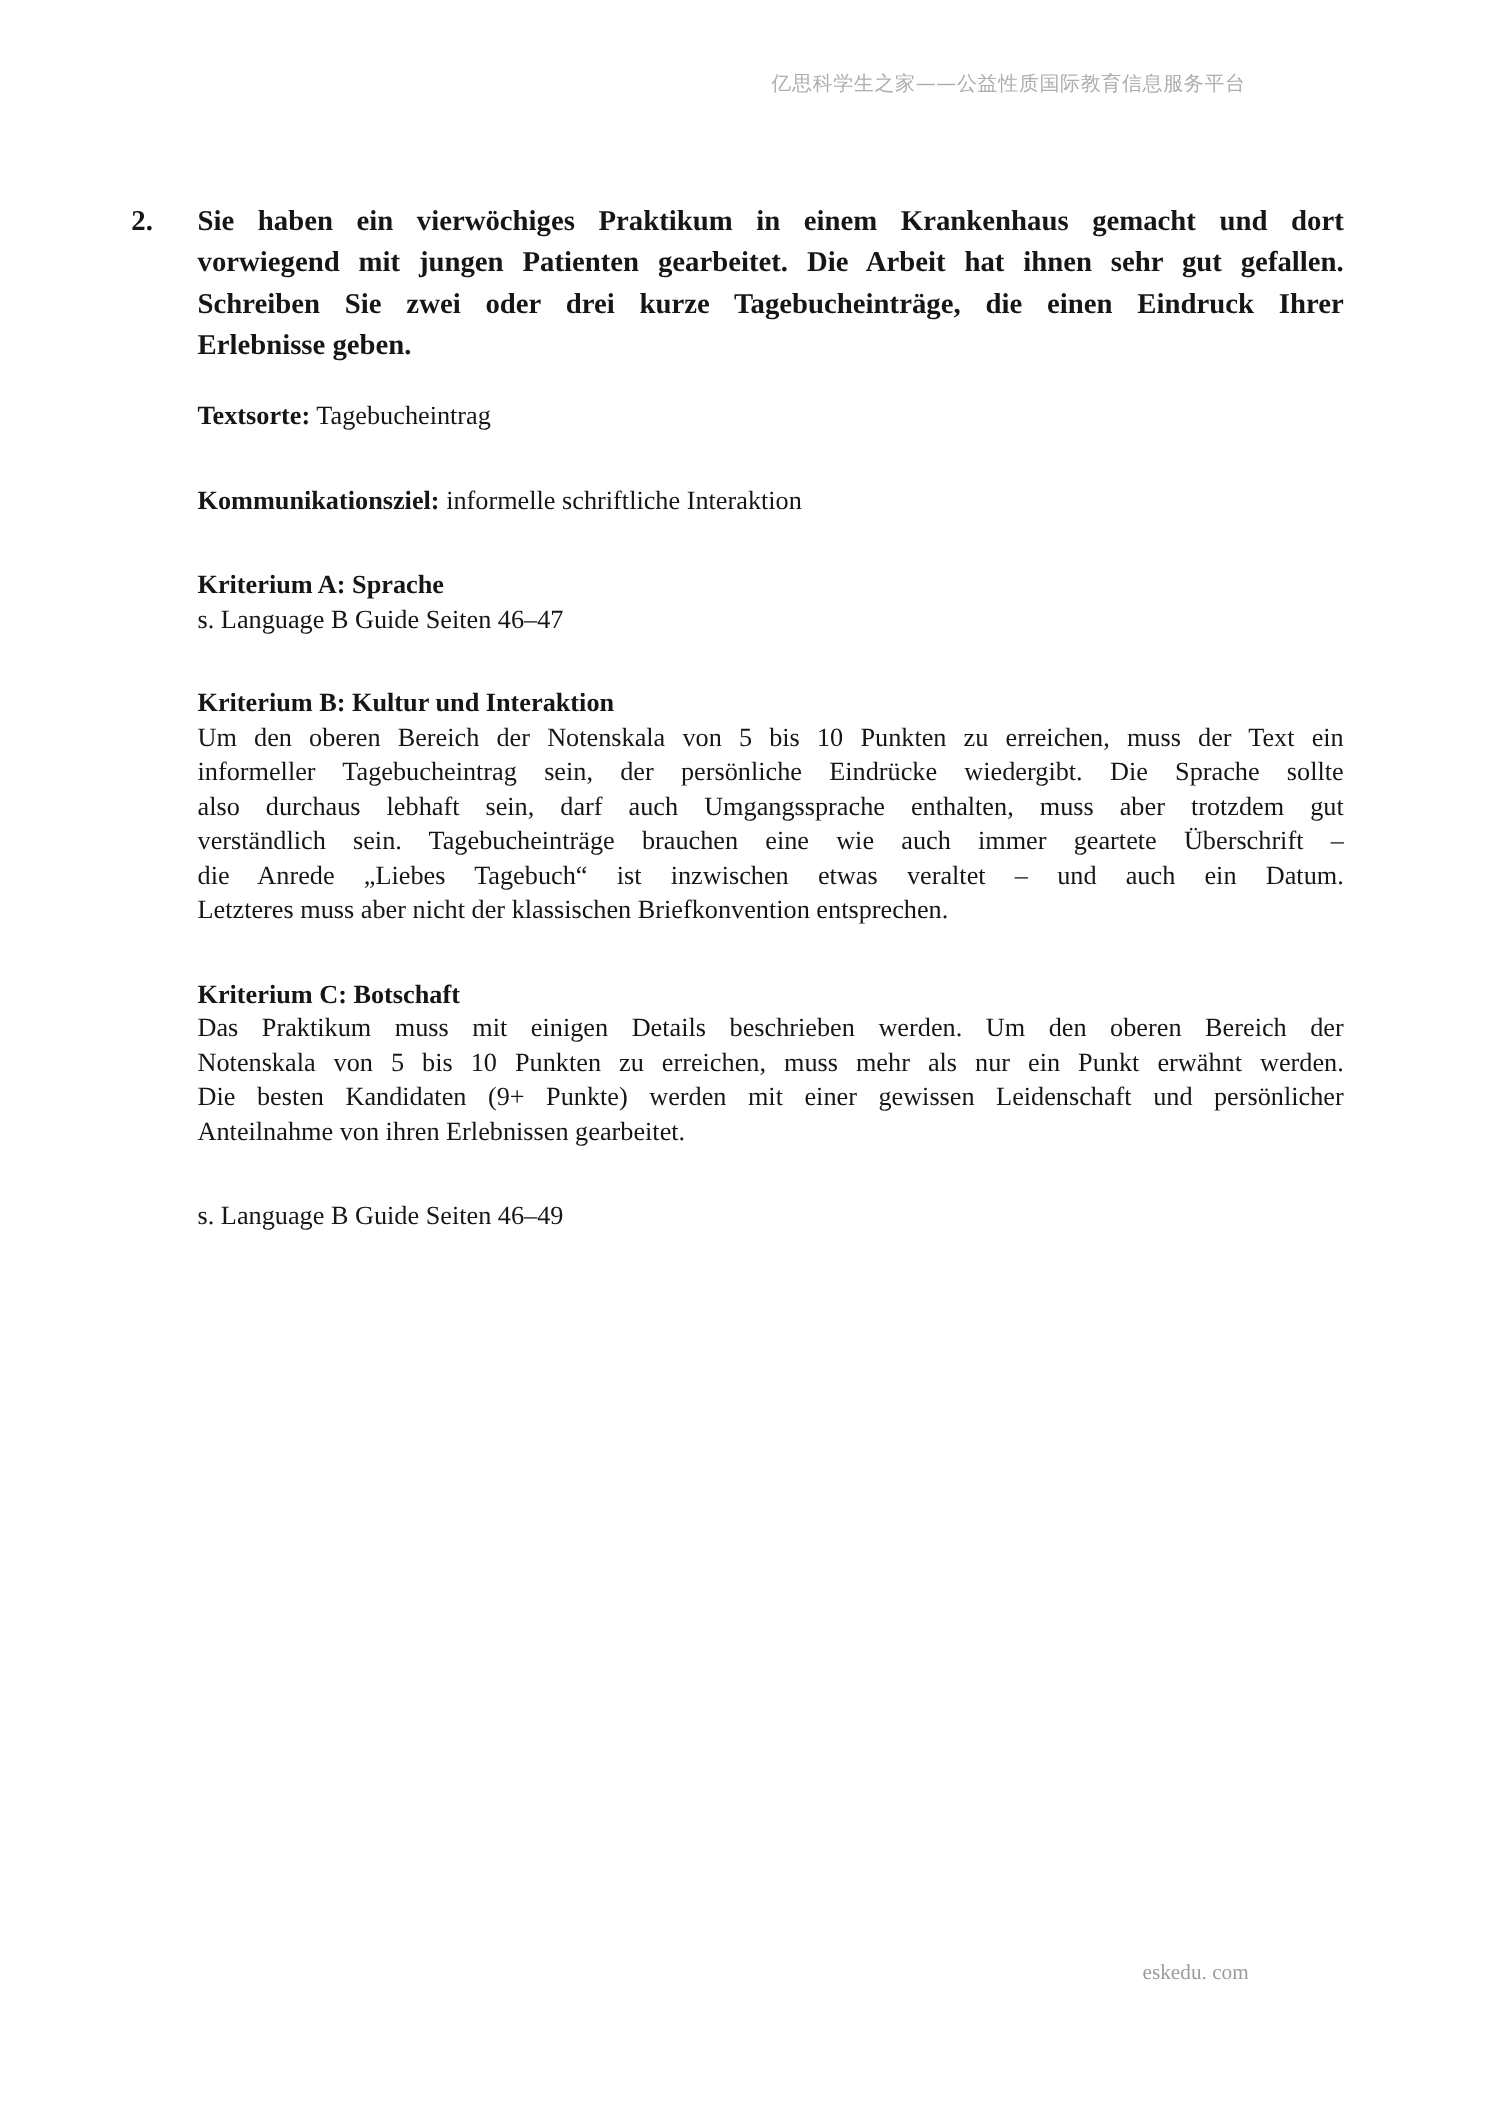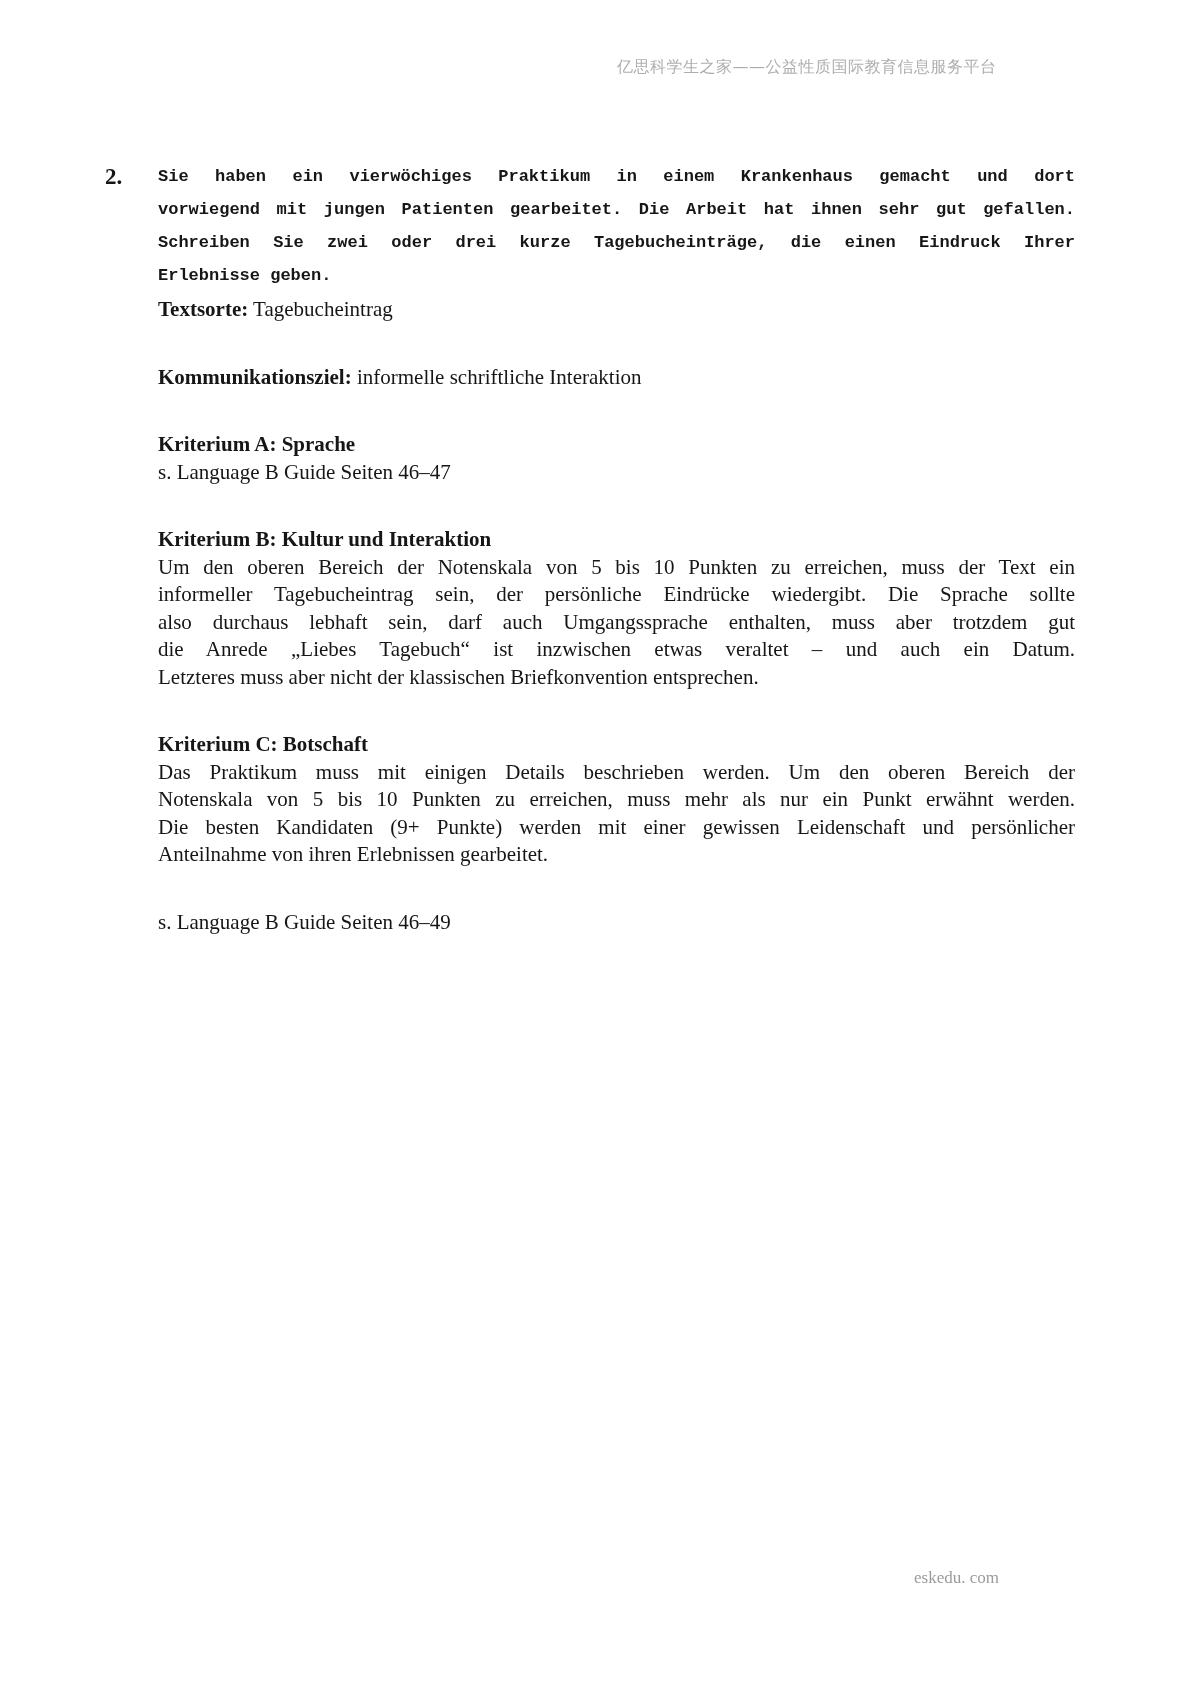--- a/index.html
+++ b/index.html
@@ -33,31 +33,30 @@
   .task-number {
     width: 53px;
     flex: 0 0 53px;
     font-weight: bold;
     font-size: 23px;
     line-height: 33px;
   }
   .prompt {
     flex: 1;
     font-weight: bold;
-    font-size: 17px;
+    font-size: 23px;
     line-height: 33px;
-    font-family: Liberation Mono, monospace;
   }
   .block {
     margin-left: 53px;
     font-size: 21px;
     line-height: 27.5px;
     margin-top: 40px;
   }
-  .block.first-after-prompt { margin-top: 4px; }
+  .block.first-after-prompt { margin-top: 27px; }
   .heading { font-weight: bold; }
   .label { font-weight: bold; }
   .jline { text-align: justify; text-align-last: justify; }
   .jline.last { text-align-last: left; }
   .watermark {
     position: absolute;
     left: 914px;
     top: 1568px;
     font-family: Liberation Serif, serif;
     font-size: 17px;
@@ -96,20 +95,21 @@
     <div class="heading">Kriterium A: Sprache</div>
     <div>s. Language B Guide Seiten 46–47</div>
   </div>
 
   <div class="block">
     <div class="heading">Kriterium B: Kultur und Interaktion</div>
     <div>
         <div class="jline">Um den oberen Bereich der Notenskala von 5 bis 10 Punkten zu erreichen, muss der Text ein</div>
         <div class="jline">informeller Tagebucheintrag sein, der persönliche Eindrücke wiedergibt.  Die Sprache sollte</div>
         <div class="jline">also durchaus lebhaft sein, darf auch Umgangssprache enthalten, muss aber trotzdem gut</div>
+        <div class="jline">verständlich sein.  Tagebucheinträge brauchen eine wie auch immer geartete Überschrift –</div>
         <div class="jline">die Anrede „Liebes Tagebuch“ ist inzwischen etwas veraltet – und auch ein Datum.</div>
         <div class="jline last">Letzteres muss aber nicht der klassischen Briefkonvention entsprechen.</div>
       </div>
   </div>
 
   <div class="block">
     <div class="heading">Kriterium C: Botschaft</div>
     <div>
         <div class="jline">Das Praktikum muss mit einigen Details beschrieben werden.  Um den oberen Bereich der</div>
         <div class="jline">Notenskala von 5 bis 10 Punkten zu erreichen, muss mehr als nur ein Punkt erwähnt werden.</div>

